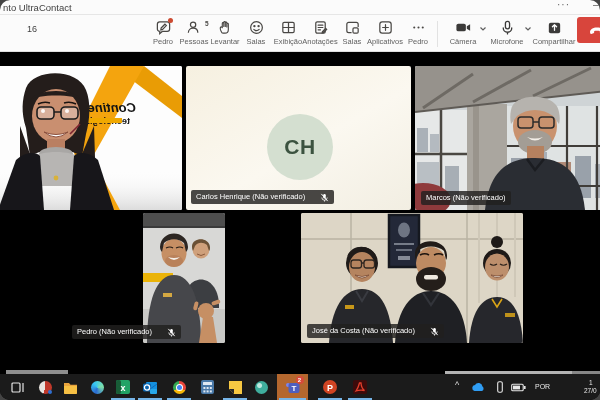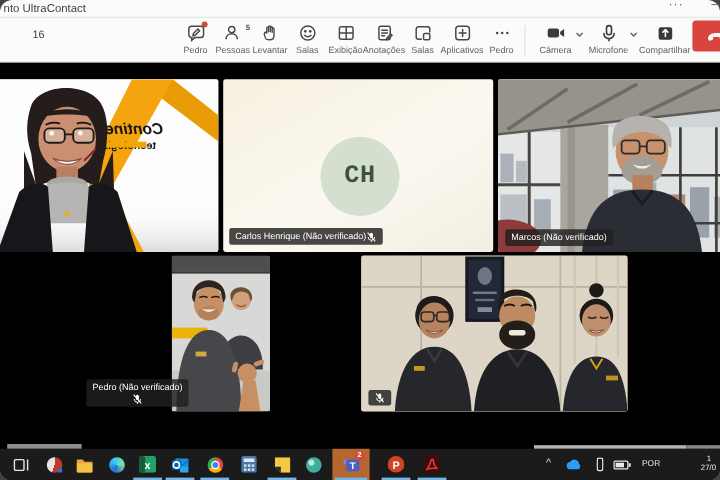--- a/index.html
+++ b/index.html
@@ -27,26 +27,26 @@
   .dot { position:absolute; right:-1px; top:-1px; width:5px; height:5px; border-radius:50%;
     background:#cc4a31; }
   .pcount { position:absolute; right:-6px; top:1px; font-size:6.5px; color:#494744; font-weight:bold; }
   .tb-divider { position:absolute; left:437px; top:6px; width:1px; height:26px; background:#e2e2e2; }
   .chev { position:absolute; top:10px; width:8px; height:8px; }
   .hangup-btn { position:absolute; left:577px; top:2px; width:40px; height:26px;
     background:#d8453c; border-radius:3px; display:flex; align-items:center; justify-content:center; }
   
   .tile { position:absolute; border-radius:2px; overflow:hidden; }
   .tile svg { display:block; }
-  .nlabel { position:absolute; display:flex; align-items:center; gap:0;
+  .nlabel { position:absolute; display:flex; align-items:center; gap:15px;
     background:rgba(33,32,30,.82); color:#fff; font-size:7.5px; line-height:10px;
     padding:2px 5px; border-radius:2px; white-space:nowrap; z-index:5; }
   .avatar { position:absolute; left:81px; top:48px; width:66px; height:66px; border-radius:50%;
     background:#d4dfd0; display:flex; align-items:center; justify-content:center;
-    color:#3c5340; font-size:21px; font-weight:bold; letter-spacing:.5px;font-family:Liberation Mono, monospace; }
+    color:#3c5340; font-size:21px; font-weight:bold; letter-spacing:.5px; }
   .tile-ch { background:linear-gradient(150deg,#f6f0e0 0%,#fbf8f0 55%,#f2eee2 100%); }
   .pedro-wrap { position:absolute; left:66px; top:213px; width:226px; height:130px; }
   .pedro-video { position:absolute; left:77px; top:0; width:82px; height:130px;
     border-radius:2px; overflow:hidden; }
   
   .sliver { position:absolute; height:4px; top:370px; }
   .taskbar { position:absolute; left:0; top:374px; width:600px; height:26px; background:#1b1b1b; }
   .tk { position:absolute; top:5px; width:16px; height:16px; display:flex;
     align-items:center; justify-content:center; }
   .runline { position:absolute; top:24px; height:2px; background:#76b5e8; }
@@ -349,21 +349,21 @@
         <path d="M25 44 Q31 50 37 44 Q31 46 25 44 Z" fill="#f4efe7"></path>
         <path d="M23 35 q4 -2 7 0 M33 35 q4 -2 7 0" stroke="#241c16" stroke-width="1.2" fill="none"></path>
         <rect x="20" y="80" width="9" height="4" fill="#e3b341" opacity="0.9"></rect>
 
         <polygon points="56,130 74,130 70,104 60,104" fill="#c68f64"></polygon>
         <circle cx="63" cy="98" r="8" fill="#c68f64"></circle>
         <rect x="68" y="89" width="9" height="4" rx="2" fill="#c68f64" transform="rotate(-18 68 89)"></rect>
         <rect x="52" y="88" width="4" height="9" rx="2" fill="#c68f64" transform="rotate(14 52 88)"></rect>
       </svg>
     </div>
-    <div class="nlabel" style="left:6px; bottom:4px;flex-direction:column;">
+    <div class="nlabel" style="left:6px; bottom:4px;">
       <span>Pedro (Não verificado)</span>
       <svg width="9" height="9" viewBox="0 0 10 10">
         <rect x="3.6" y="1" width="2.8" height="5" rx="1.4" fill="#fff"></rect>
         <path d="M2 5 a3 3 0 0 0 6 0 M5 8 L5 9.5" stroke="#fff" stroke-width="0.9" fill="none"></path>
         <path d="M1.5 1 L8.5 9" stroke="#fff" stroke-width="1.1"></path>
       </svg>
     </div>
   </div>
 
   <div class="tile" style="left:301px; top:213px; width:222px; height:130px; background:#ddd6c6;">
@@ -401,20 +401,21 @@
       <ellipse cx="196" cy="50" rx="14" ry="14" fill="#1e1a18"></ellipse>
       <ellipse cx="196" cy="54" rx="12" ry="13.5" fill="#bd8f6c"></ellipse>
       <path d="M183 46 C186 34 206 34 209 48 L206 43 C200 38 190 38 186 43 Z" fill="#1e1a18"></path>
       <path d="M189 51 q3.5 2.5 7 0 M199 51 q3.5 2.5 7 0" stroke="#2a201a" stroke-width="1.2" fill="none"></path>
       <path d="M190 62 Q196 67 202 62 Q196 64 190 62 Z" fill="#f5f1ea" stroke="#7a4a33" stroke-width="0.8"></path>
       <path d="M168 130 C170 100 180 84 196 84 C212 84 220 100 222 130 Z" fill="#26272c"></path>
       <path d="M191 86 L196 94 L201 86" stroke="#d9a417" stroke-width="1.6" fill="none"></path>
       <rect x="204" y="100" width="10" height="4" fill="#d9a417" opacity="0.85"></rect>
     </svg>
     <div class="nlabel" style="left:6px; bottom:5px;">
+      <span>José da Costa (Não verificado)</span>
       <svg width="9" height="9" viewBox="0 0 10 10">
         <rect x="3.6" y="1" width="2.8" height="5" rx="1.4" fill="#fff"></rect>
         <path d="M2 5 a3 3 0 0 0 6 0 M5 8 L5 9.5" stroke="#fff" stroke-width="0.9" fill="none"></path>
         <path d="M1.5 1 L8.5 9" stroke="#fff" stroke-width="1.1"></path>
       </svg>
     </div>
   </div>
 
   <div class="sliver" style="left:6px; width:62px; background:#8e8e8e;"></div>
   <div class="sliver" style="left:445px; width:127px; background:#b3b3b3; top:371px; height:3px;"></div>

